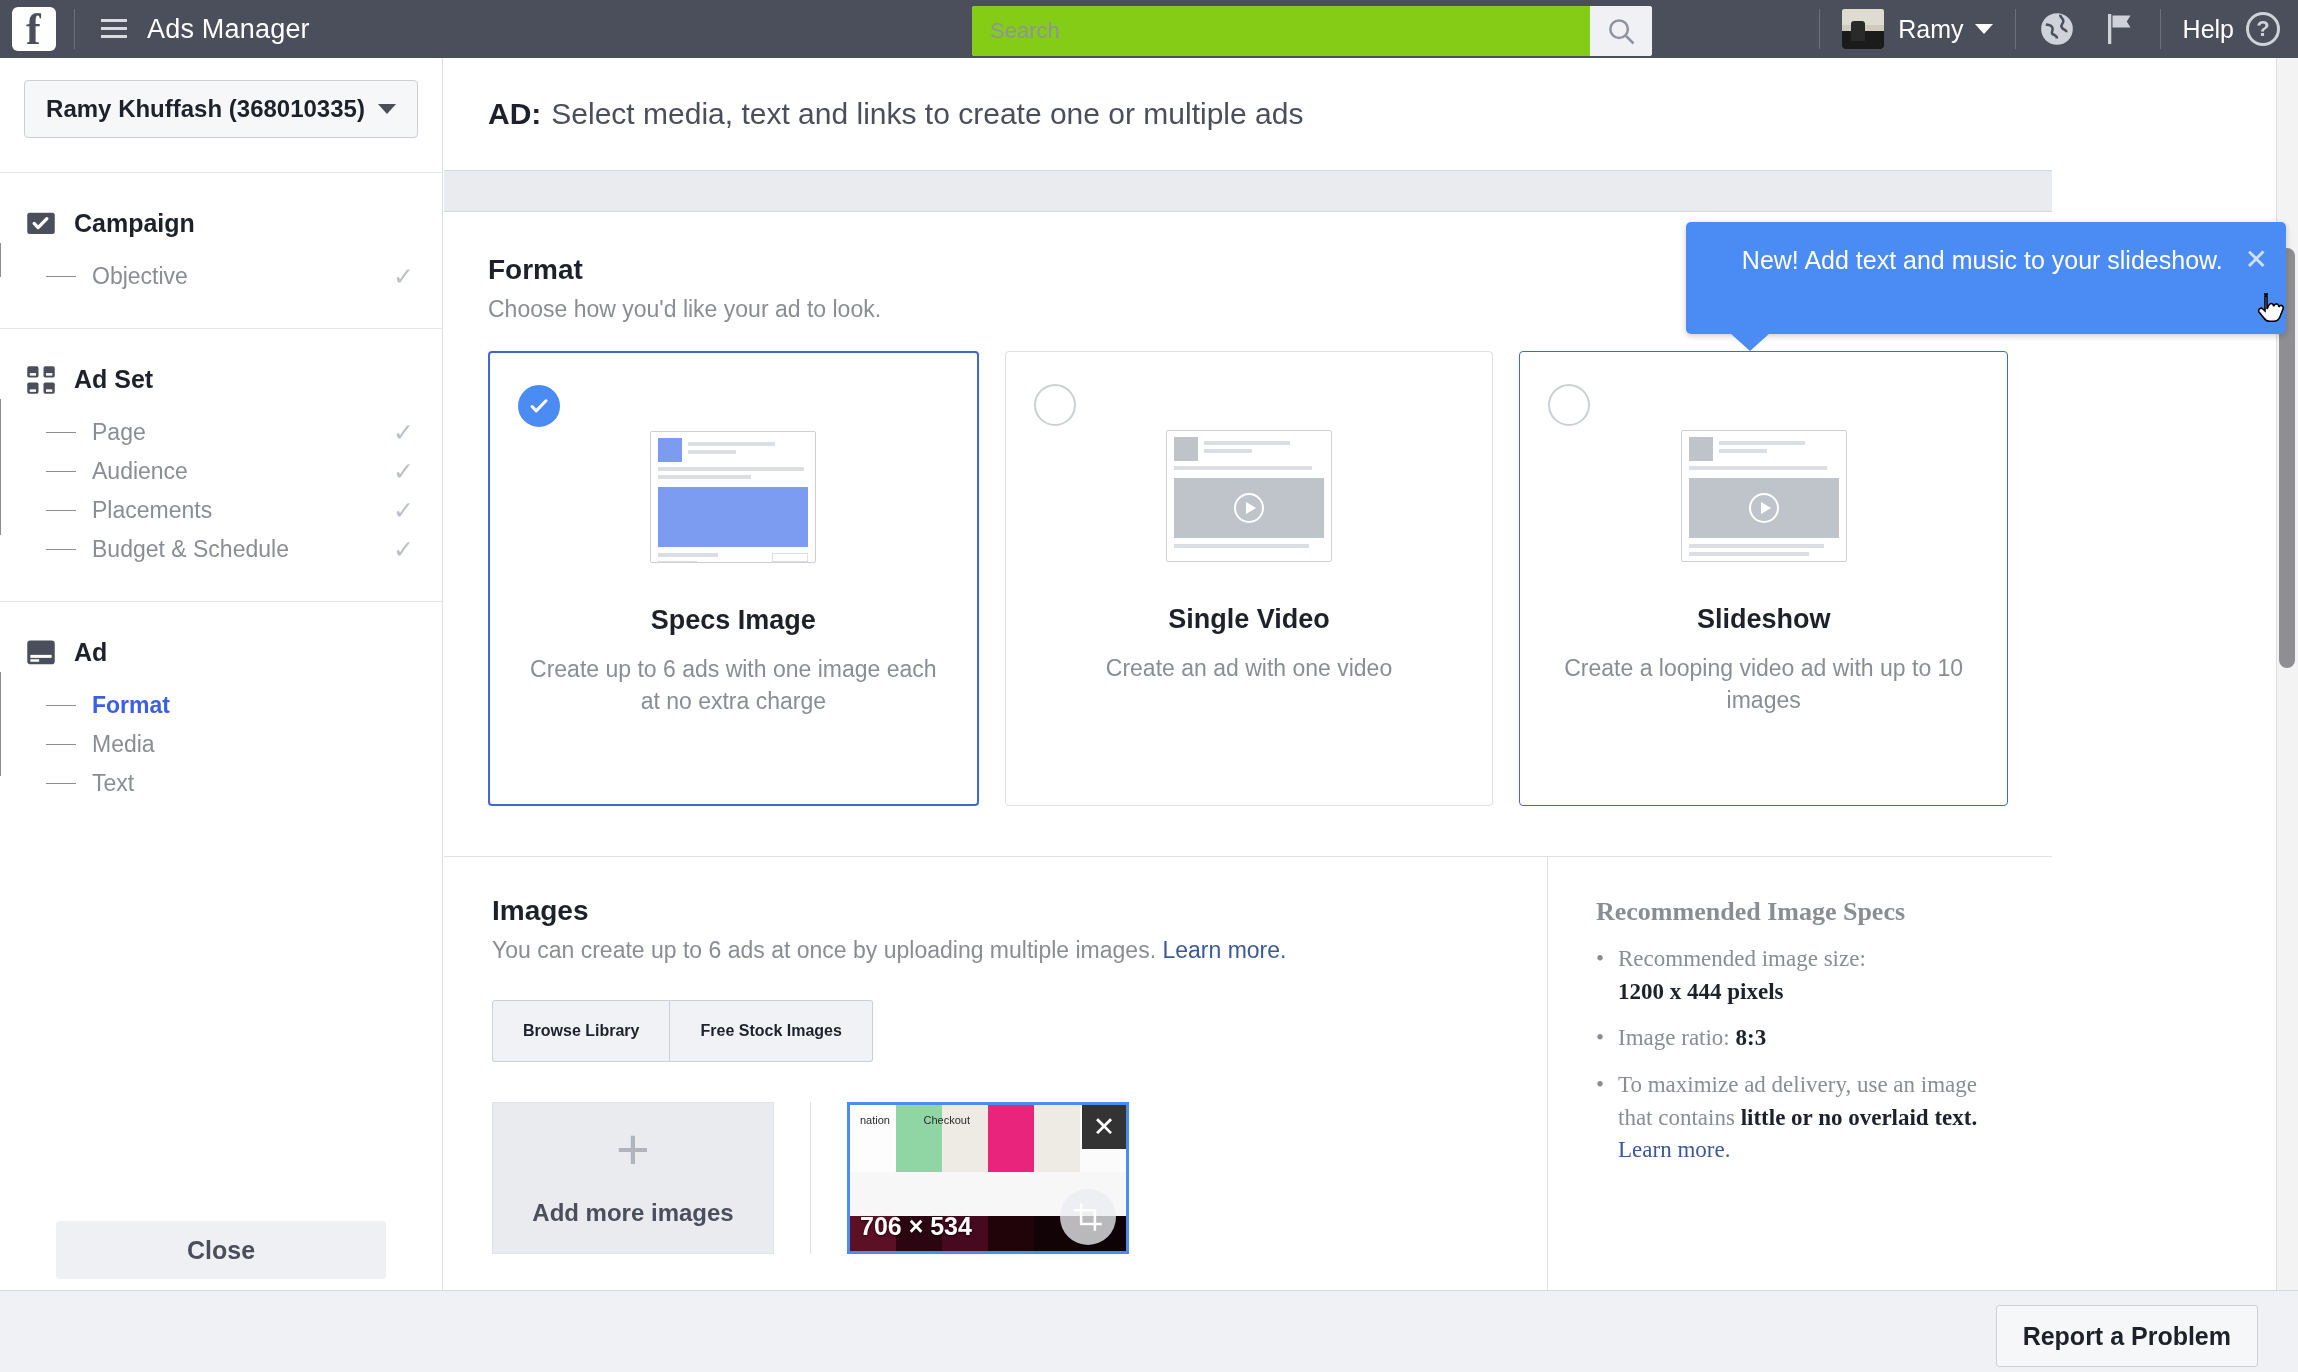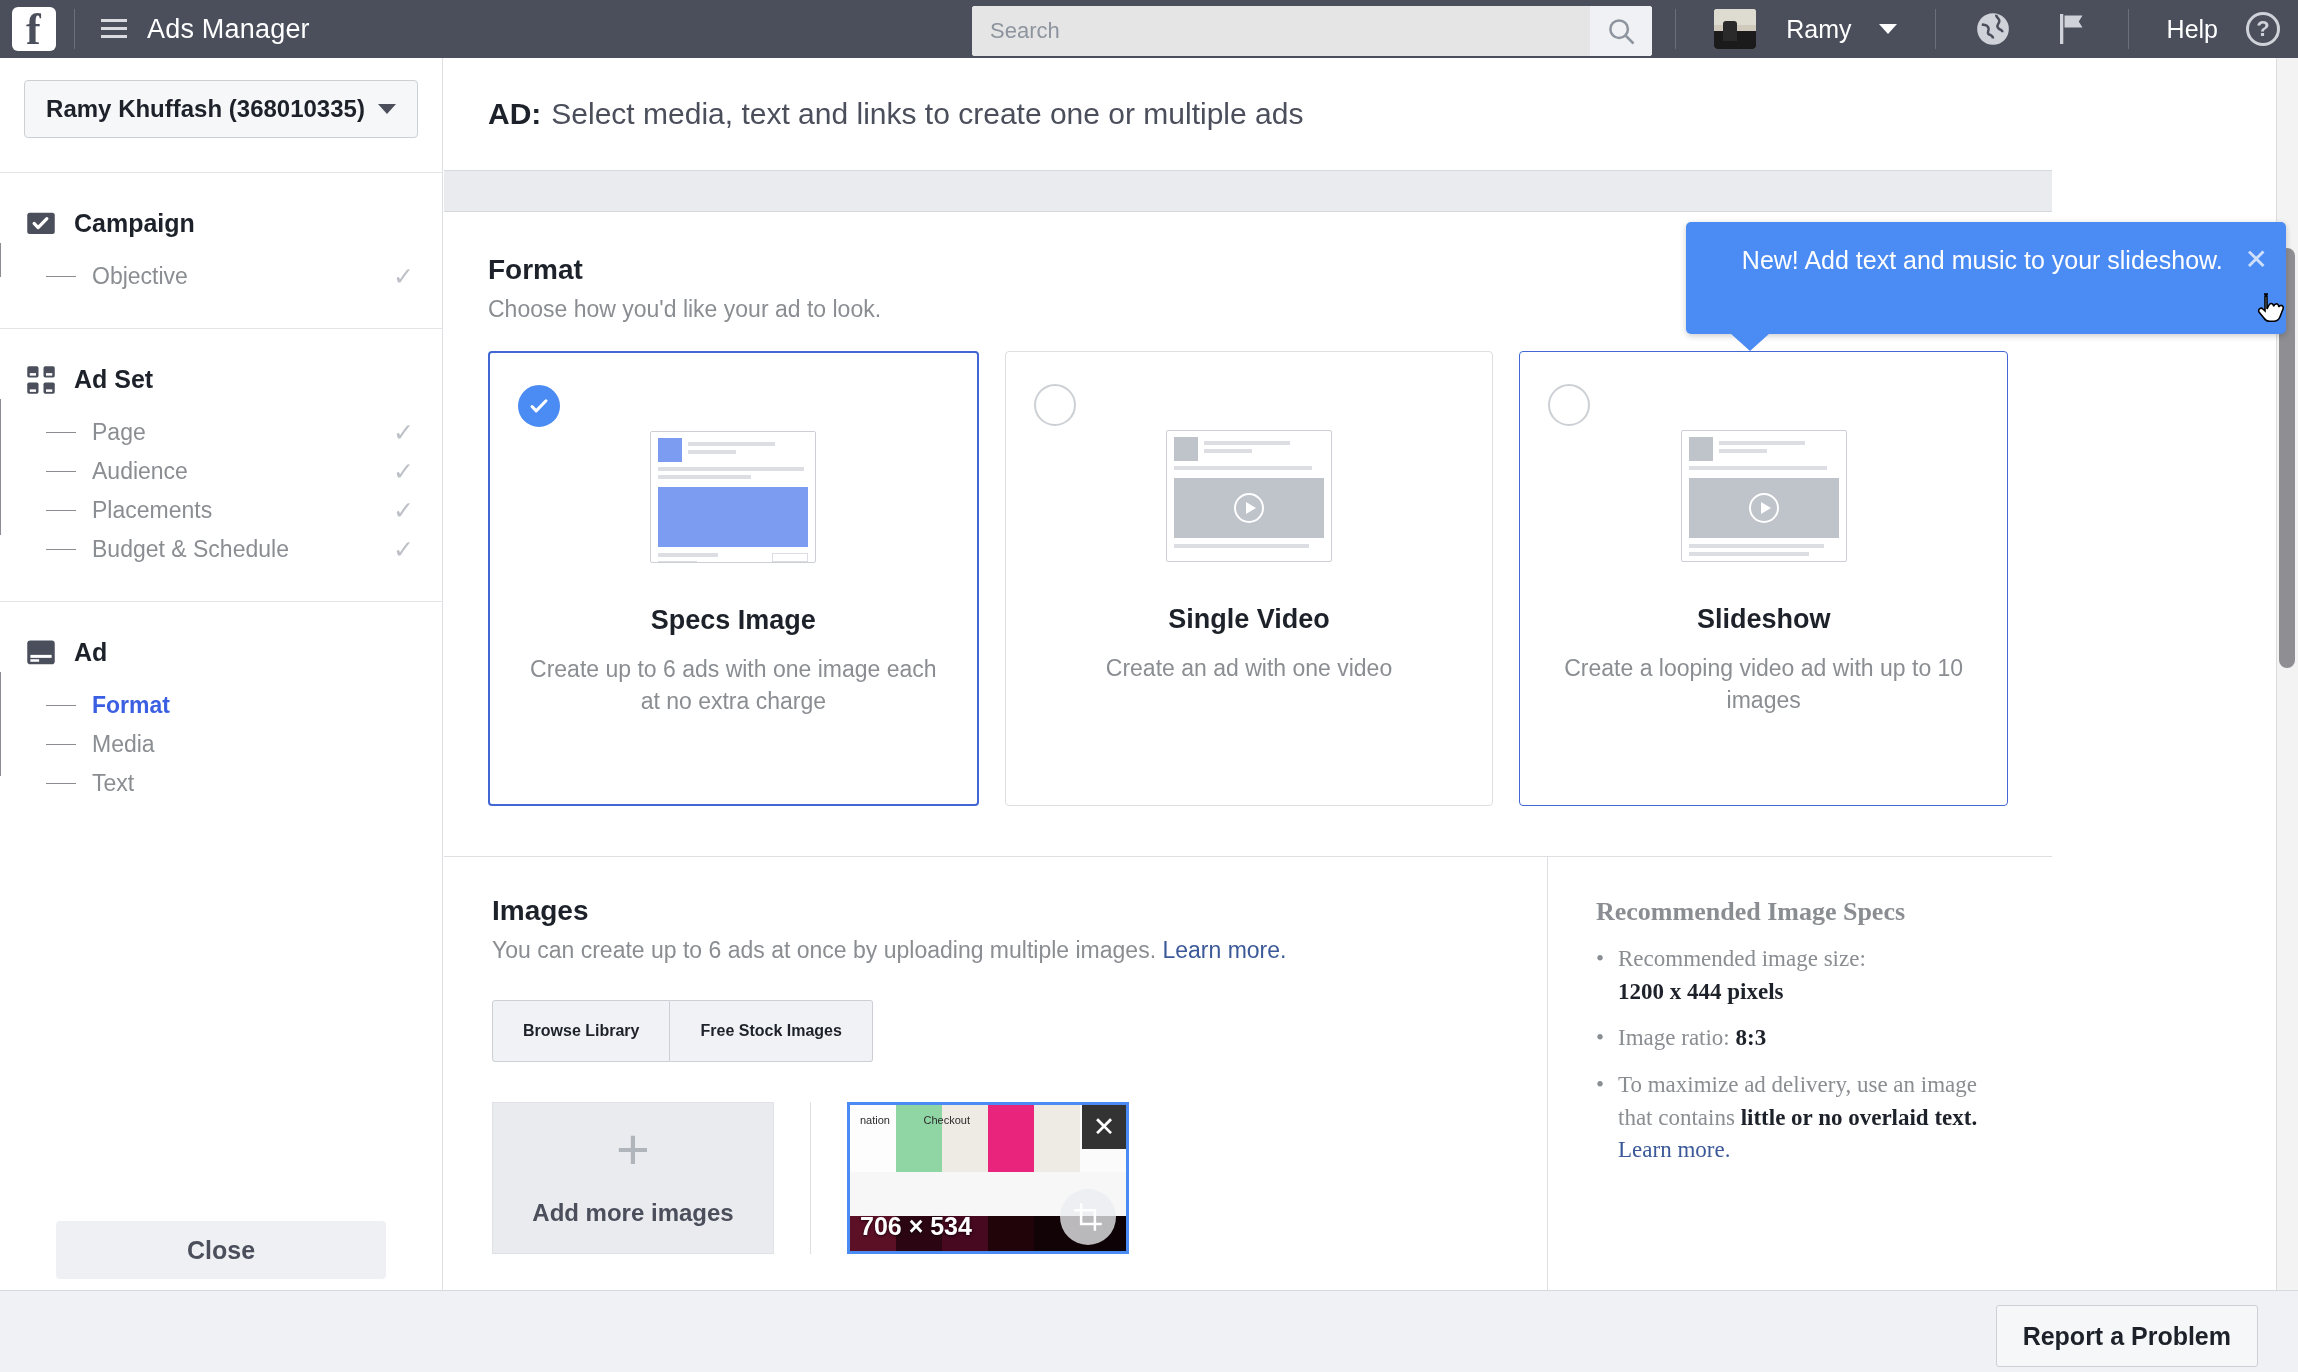--- a/index.html
+++ b/index.html
@@ -28,28 +28,28 @@
   .hamburger { width: 26px; height: 20px; position: relative; flex:none; margin-left: 8px;}
   .hamburger i { position: absolute; left:0; width: 26px; height: 3px; background: #d9dbe0; display:block;}
   .hamburger i:nth-child(1){ top:0; } .hamburger i:nth-child(2){ top:8px;} .hamburger i:nth-child(3){ top:16px;}
   .tb-title { color:#fff; font-size: 27px; margin-left: 20px; letter-spacing:.2px; white-space:nowrap;}
   .search-wrap {
     position: absolute; left: 972px; top: 6px; width: 680px; height: 50px;
     display: flex; background: #fff; border-radius: 3px; overflow:hidden;
   }
   .search-input {
     flex:1; border:none; outline:none; font-size: 22px; padding: 0 18px;
-    color:#1d2129; font-family: "Liberation Sans", sans-serif; background:#e5e5e5;
+    color:#1d2129; font-family: "Liberation Sans", sans-serif; background:#84cc16;
   }
   .search-input::placeholder { color:#8d949e; }
   .search-btn {
     width: 62px; background:#f0f1f4; border:none; display:flex;
     align-items:center; justify-content:center; cursor:pointer;
   }
-  .tb-right { position:absolute; right: 18px; top:0; height:58px; display:flex; align-items:center;gap:16px; }
+  .tb-right { position:absolute; right: 18px; top:0; height:58px; display:flex; align-items:center; }
   .avatar { width: 42px; height: 40px; border-radius: 3px; overflow:hidden; position:relative; background:#cfcabc; flex:none;}
   .avatar .sky { position:absolute; left:0; right:0; top:0; height: 40%; background:#dedbd1;}
   .avatar .gnd { position:absolute; left:0; right:0; bottom:0; height: 45%; background:#1b1b1b;}
   .avatar .fig { position:absolute; left:9px; top:12px; width:14px; height:20px; background:#2a2a2a; border-radius: 3px 3px 0 0;}
   .uname { color:#fff; font-size:25px; margin-left:14px; }
   .caret { width:0;height:0;border-left:9px solid transparent;border-right:9px solid transparent;border-top:10px solid #fff; margin-left:11px;}
   .vdiv { width:1px; height:40px; background:#6b6f7c; margin:0 22px; }
   .help-txt { color:#fff; font-size:25px; }
   .qmark {
     width:34px;height:34px;border-radius:50%;border:3px solid #cfd2d8;color:#cfd2d8;

